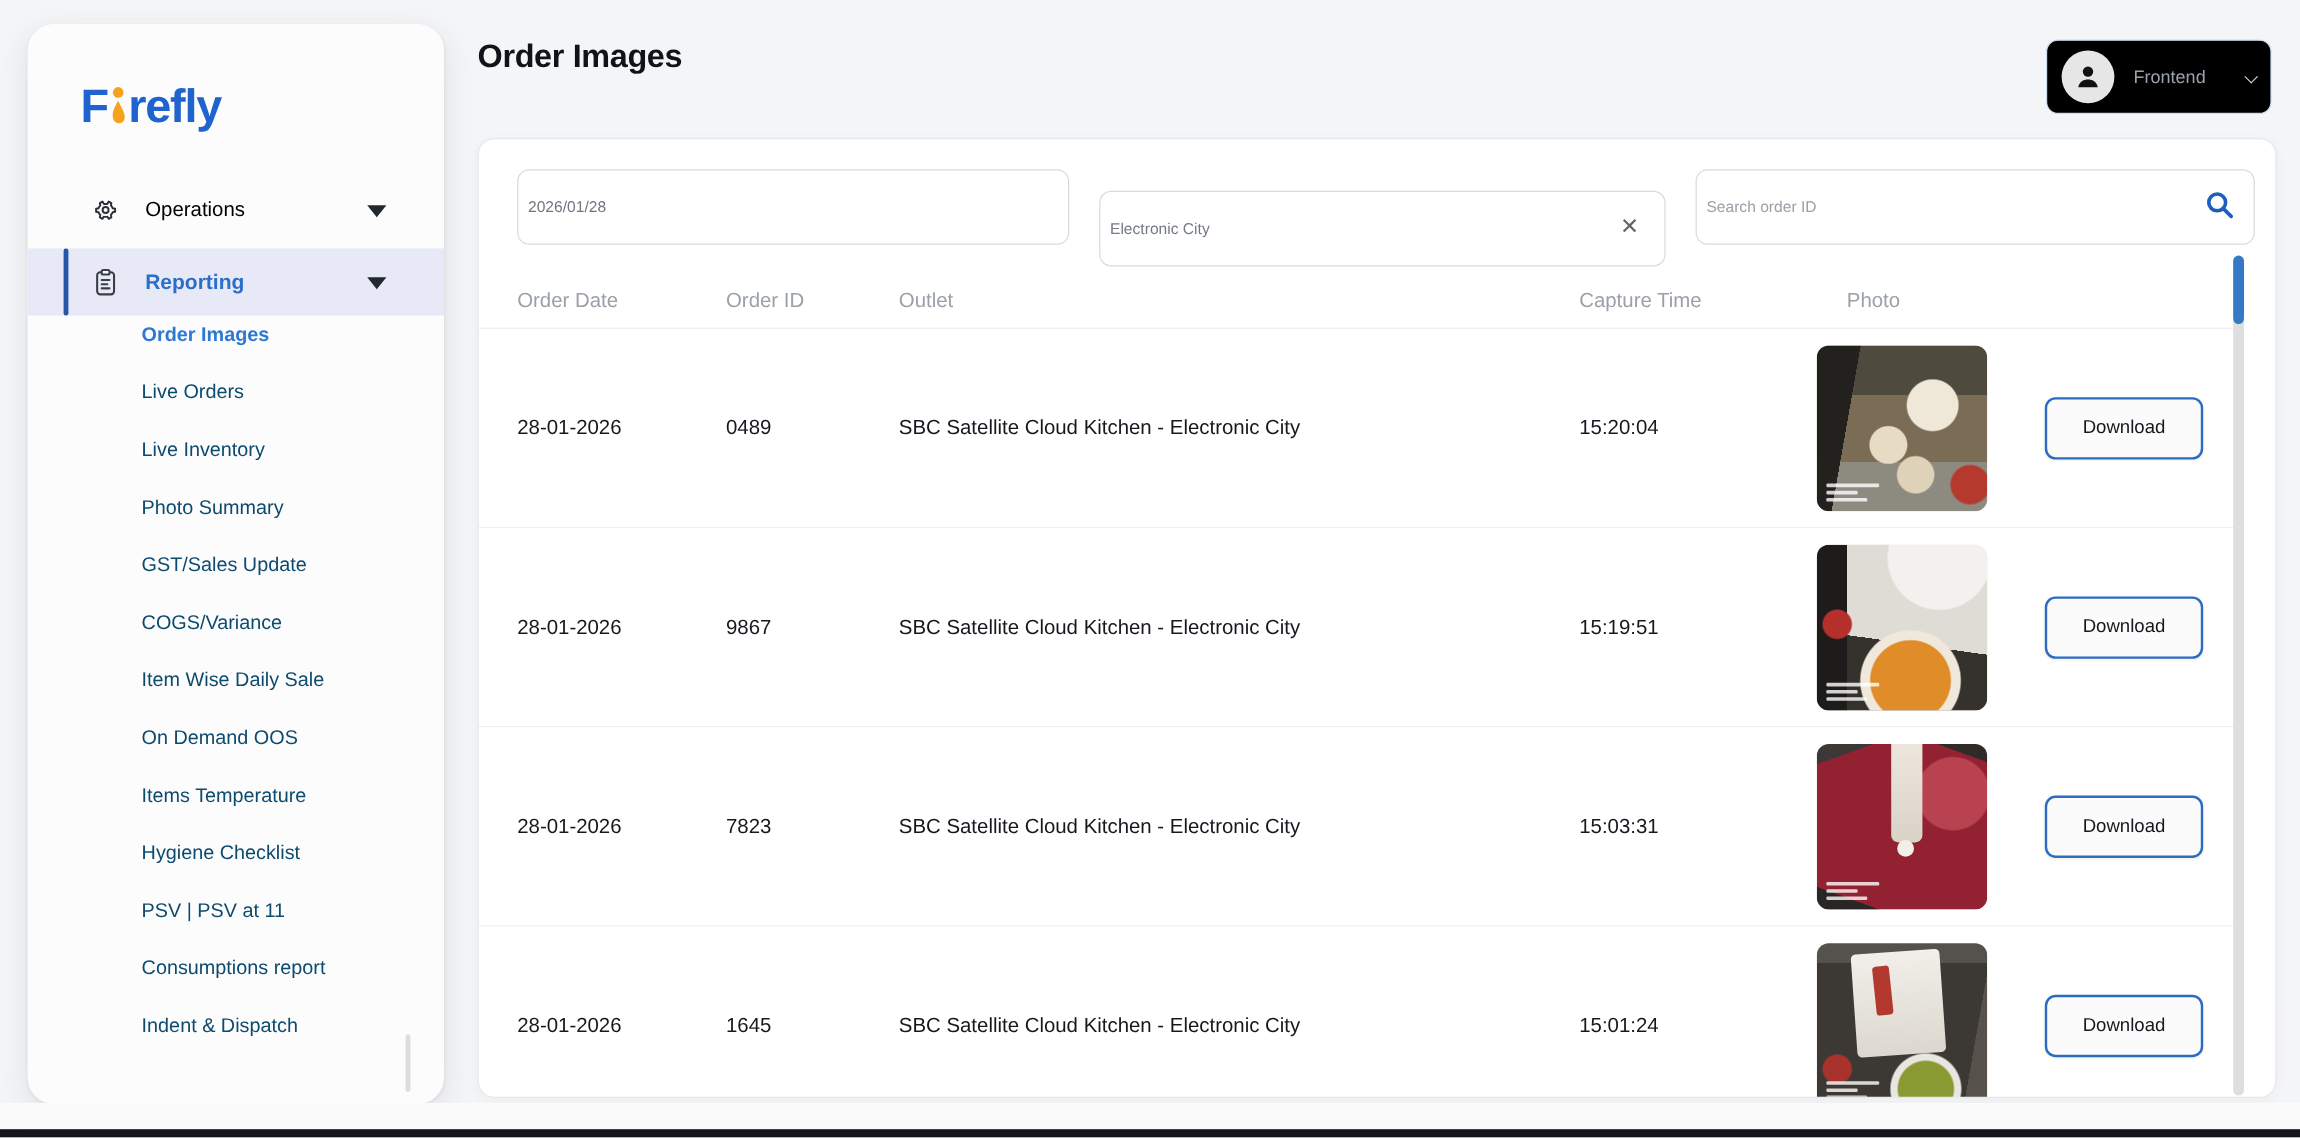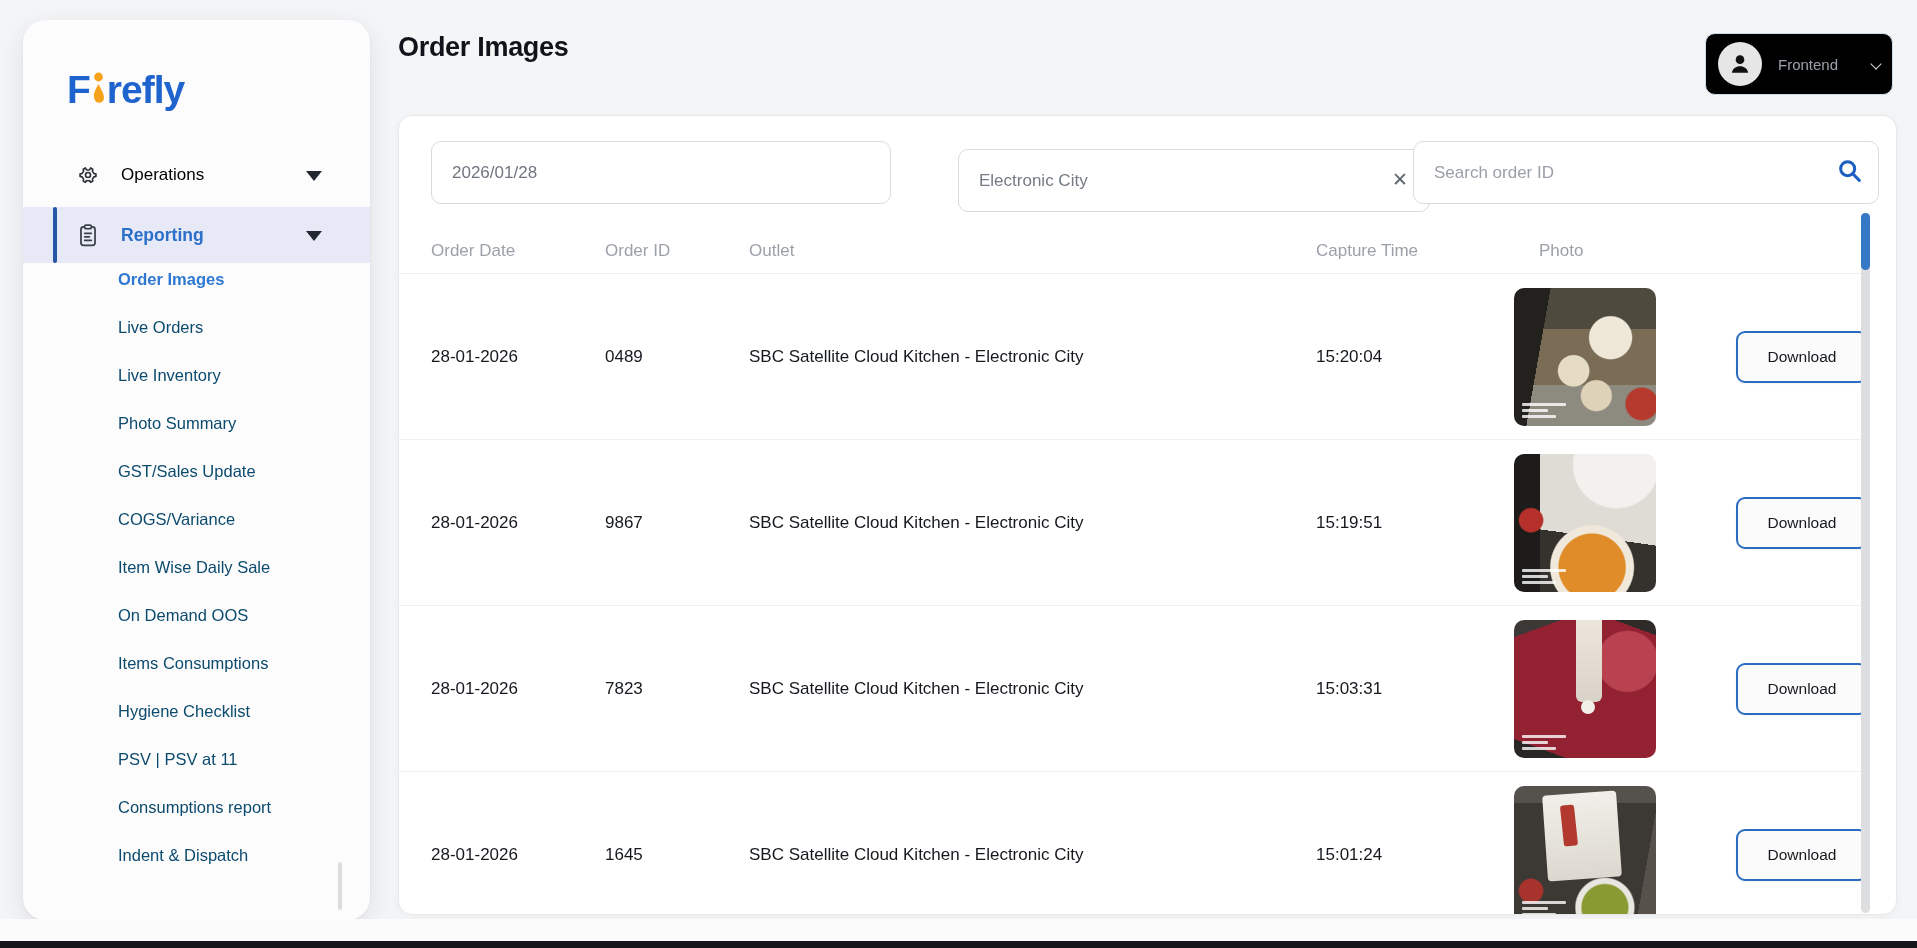--- a/index.html
+++ b/index.html
@@ -53,23 +53,23 @@
   .badge-chevron { position:absolute; right:12px; top:26px; width:8px; height:8px;
     border-right:1.5px solid #d2d6db; border-bottom:1.5px solid #d2d6db; transform:rotate(45deg); }
 
   
   .panel { position:absolute; left:398px; top:115px; width:1499px; height:800px;
     background:#fff; border:1px solid #e7e8ea; border-radius:14px;
     box-shadow:0 2px 10px rgba(40,45,60,.04); overflow:hidden; }
 
   .filters { position:absolute; left:0; top:25px; width:100%; height:63px; }
   .f-input { position:absolute; top:0; height:63px; border:1.5px solid #d7dade; border-radius:10px;
-    background:#fff; font-family:"Liberation Sans", sans-serif; font-size:17px; padding:0 20px; outline:none; }
+    background:#fff; font-family:"Liberation Sans", sans-serif; font-size:13px; padding:0 8px; outline:none; }
   .f-date { left:32px; width:460px; color:#6f7680; }
-  .f-outlet-wrap { position:absolute; left:517px; top:8px; width:472px; height:63px;margin-left:42px; }
+  .f-outlet-wrap { position:absolute; left:517px; top:18px; width:472px; height:63px; }
   .f-outlet { left:0; width:472px; color:#747b85; padding-right:52px; position:absolute; }
   .clear-btn { position:absolute; right:16px; top:17px; width:28px; height:28px; border:none; background:transparent;
     font-size:19px; color:#5f6670; cursor:pointer; line-height:28px; }
   .f-search-wrap { position:absolute; left:1014px; top:0; width:466px; height:63px; }
   .f-search { left:0; width:466px; color:#3a3f46; padding-right:52px; position:absolute; }
   .f-search::placeholder { color:#9aa0a8; opacity:1; }
   .search-btn { position:absolute; right:14px; top:16px; width:30px; height:30px; border:none; background:transparent; cursor:pointer; padding:0; }
 
   .grid-cols { display:grid; grid-template-columns:174px 144px 567px 198px 190px 1fr; align-items:center; padding-left:32px; }
   .t-head { position:absolute; left:0; top:112px; width:1467px; height:46px;
@@ -113,21 +113,21 @@
     background-image:
       radial-gradient(circle at 64% 88%, #8a9a33 0 15%, #e8e6e0 16% 19%, transparent 20%),
       radial-gradient(circle at 12% 76%, #a8322c 0 7%, transparent 8%),
       linear-gradient(280deg, #56514b 0 12%, transparent 12%),
       linear-gradient(180deg, #55514c 0 12%, transparent 12%); }
   .photo-4::before { content:""; position:absolute; left:22%; top:5%; width:52%; height:62%;
     background:linear-gradient(#f1efe9,#dcd8cf); transform:rotate(-4deg); border-radius:4px; }
   .photo-4::after { content:""; position:absolute; left:34%; top:14%; width:10%; height:30%;
     background:#b3392f; border-radius:3px; transform:rotate(-6deg); }
 
-  .dl-btn { margin-left:32px; width:132px; height:52px; background:#fbfbfb;
+  .dl-btn { margin-left:0; width:132px; height:52px; background:#fbfbfb;
     border:2px solid #2b6cc0; border-radius:9px; font-family:"Liberation Sans", sans-serif;
     font-size:15.5px; color:#15191e; cursor:pointer; display:flex; align-items:center; justify-content:center;
     box-shadow:0 1px 2px rgba(0,0,0,.05); }
 
   .panel-scrolltrack { position:absolute; right:26px; top:97px; width:9px; height:700px;
     background:#dcdedf; border-radius:6px; }
   .panel-scrollthumb { position:absolute; left:0; top:0; width:9px; height:57px;
     background:#3579c6; border-radius:6px; cursor:grab; }
 </style>
 </head>
@@ -166,21 +166,21 @@
 
   <div class="nav-items">
     <div class="nav-item active">Order Images</div>
     <div class="nav-item">Live Orders</div>
     <div class="nav-item">Live Inventory</div>
     <div class="nav-item">Photo Summary</div>
     <div class="nav-item">GST/Sales Update</div>
     <div class="nav-item">COGS/Variance</div>
     <div class="nav-item">Item Wise Daily Sale</div>
     <div class="nav-item">On Demand OOS</div>
-    <div class="nav-item">Items Consumptions</div>
+    <div class="nav-item">Items Temperature</div>
     <div class="nav-item">Hygiene Checklist</div>
     <div class="nav-item">PSV | PSV at 11</div>
     <div class="nav-item">Consumptions report</div>
     <div class="nav-item">Indent &amp; Dispatch</div>
   </div>
   <div class="side-scroll"></div>
 </div>
 
 <h1 class="page-title">Order Images</h1>
 

